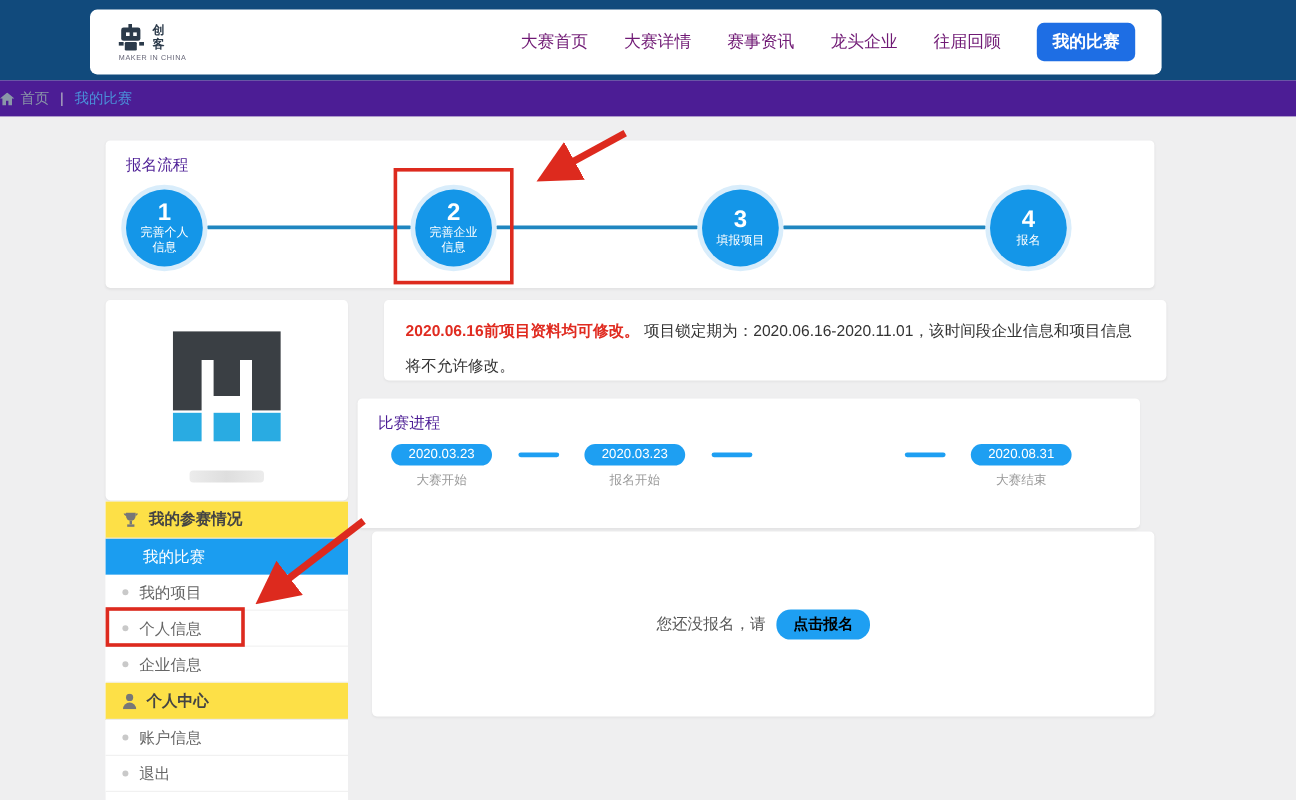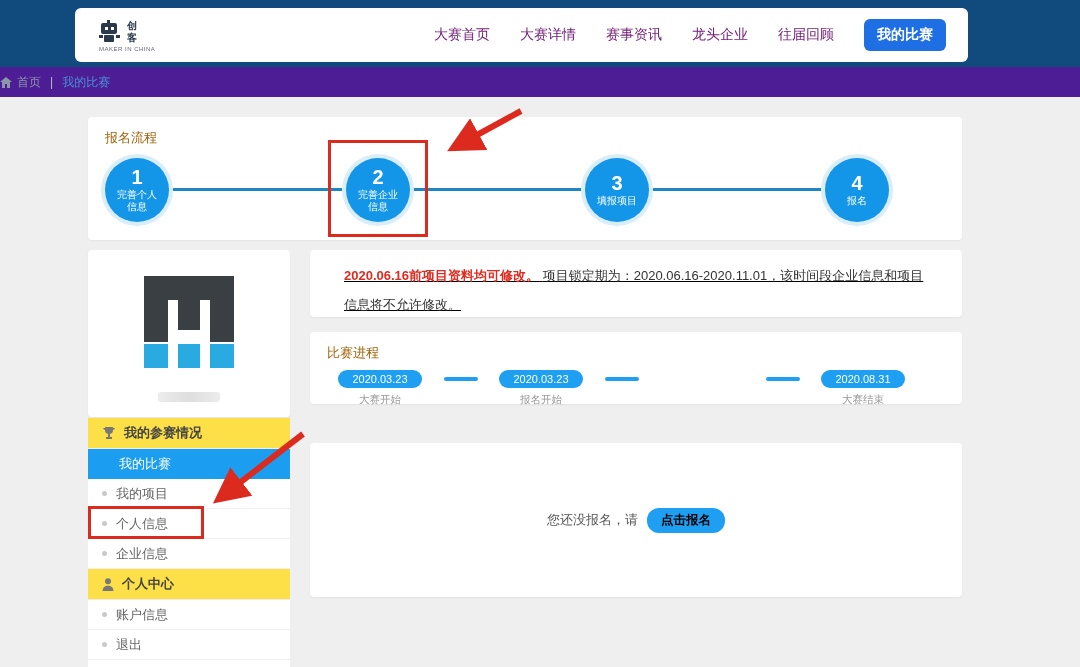--- a/index.html
+++ b/index.html
@@ -20,38 +20,38 @@
 
   
   .crumbbar { position:absolute; left:0; top:67px; width:1080px; height:30px; background:#4c1d95;
               display:flex; align-items:center; font-size:12px; }
   .crumb-home { display:flex; align-items:center; gap:5px; color:#8a97a8; }
   .crumb-sep { color:#b9bec5; margin:0 9px; }
   .crumb-cur { color:#4a90d9; }
 
   
   .card { position:absolute; background:#fff; border-radius:4px; box-shadow:0 1px 2px rgba(0,0,0,.05); }
-  .card-title { position:absolute; left:17px; top:12px; font-size:13px; color:#a16207; }
+  .card-title { position:absolute; left:17px; top:12px; font-size:13px; color:#4c1d95; }
 
   
   .steps-card { left:88px; top:117px; width:874px; height:123px; }
   .step-circle { position:absolute; width:64px; height:64px; border-radius:50%; background:#1496e8;
                  box-shadow:0 0 0 4px #d9edfb; color:#fff; display:flex; flex-direction:column;
                  align-items:center; justify-content:center; text-align:center; }
   .step-num { font-size:20px; font-weight:bold; line-height:1; }
   .step-label { font-size:10px; line-height:1.2; width:46px; margin-top:2px; }
   .step-line { position:absolute; top:71px; height:3px; background:#1f86c0; border-radius:2px; }
 
   
-  .notice-card { left:310px; top:250px; width:652px; height:67px; padding:11px 34px;text-decoration:underline; }
+  .notice-card { left:320px; top:250px; width:652px; height:67px; padding:11px 18px; }
   .notice-text { font-size:13px; line-height:29px; color:#333; }
   .notice-red { color:#e02b20; font-weight:bold; }
 
   
-  .progress-card { left:310px; top:332px; width:652px; height:72px;padding-left:28px; }
+  .progress-card { left:298px; top:332px; width:652px; height:108px;padding-left:28px; }
   .milestone { position:absolute; top:38px; width:84px; display:flex; flex-direction:column; align-items:center; }
   .date-pill { width:84px; height:18px; background:#1e9ff2; border-radius:9px; color:#fff; font-size:11px;
                display:flex; align-items:center; justify-content:center; }
   .mile-label { font-size:10.5px; color:#999; margin-top:5px; }
   .dash { position:absolute; top:45px; width:34px; height:4px; border-radius:2px; background:#1e9ff2; }
 
   
   .empty-card { left:310px; top:443px; width:652px; height:154px; display:flex; align-items:center; justify-content:center; }
   .empty-msg { font-size:13px; color:#555; }
   .apply-btn { display:inline-block; background:#1e9ff2; color:#000000; font-size:12.5px; font-weight:bold;

